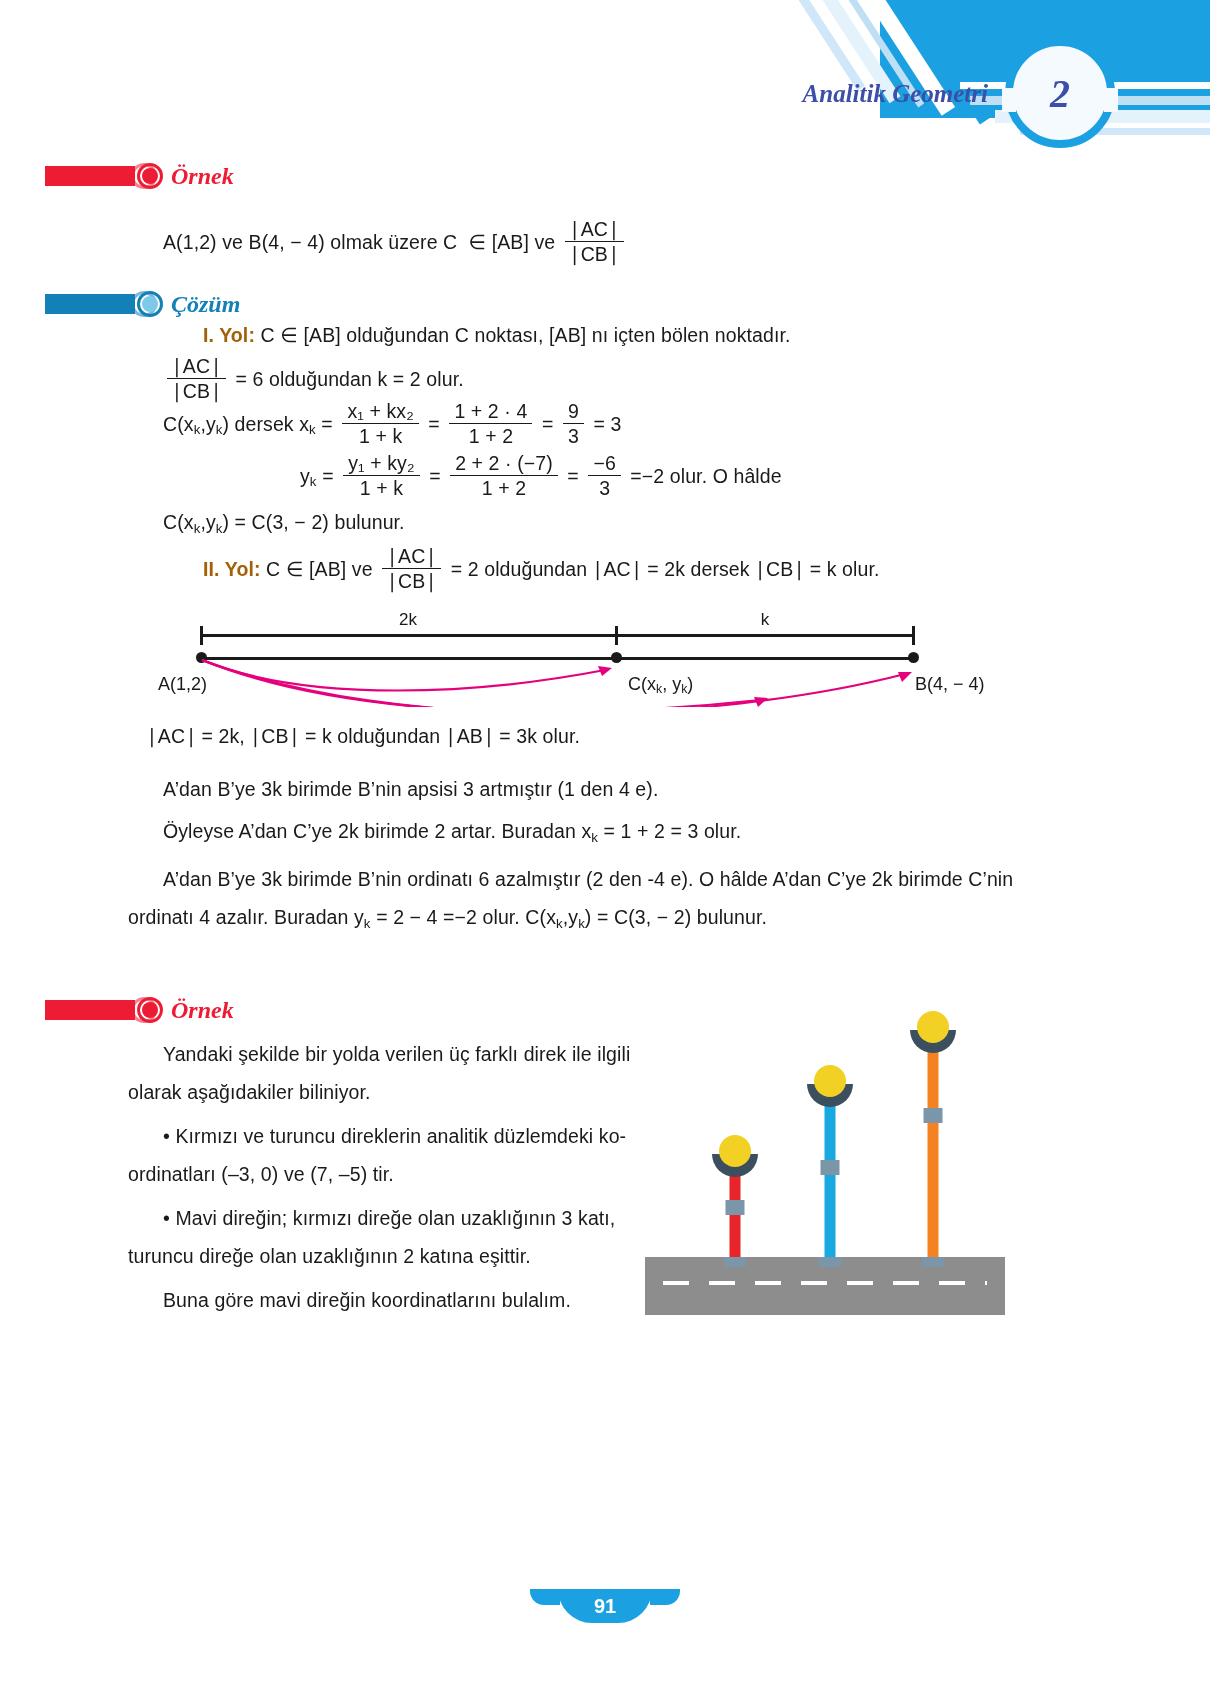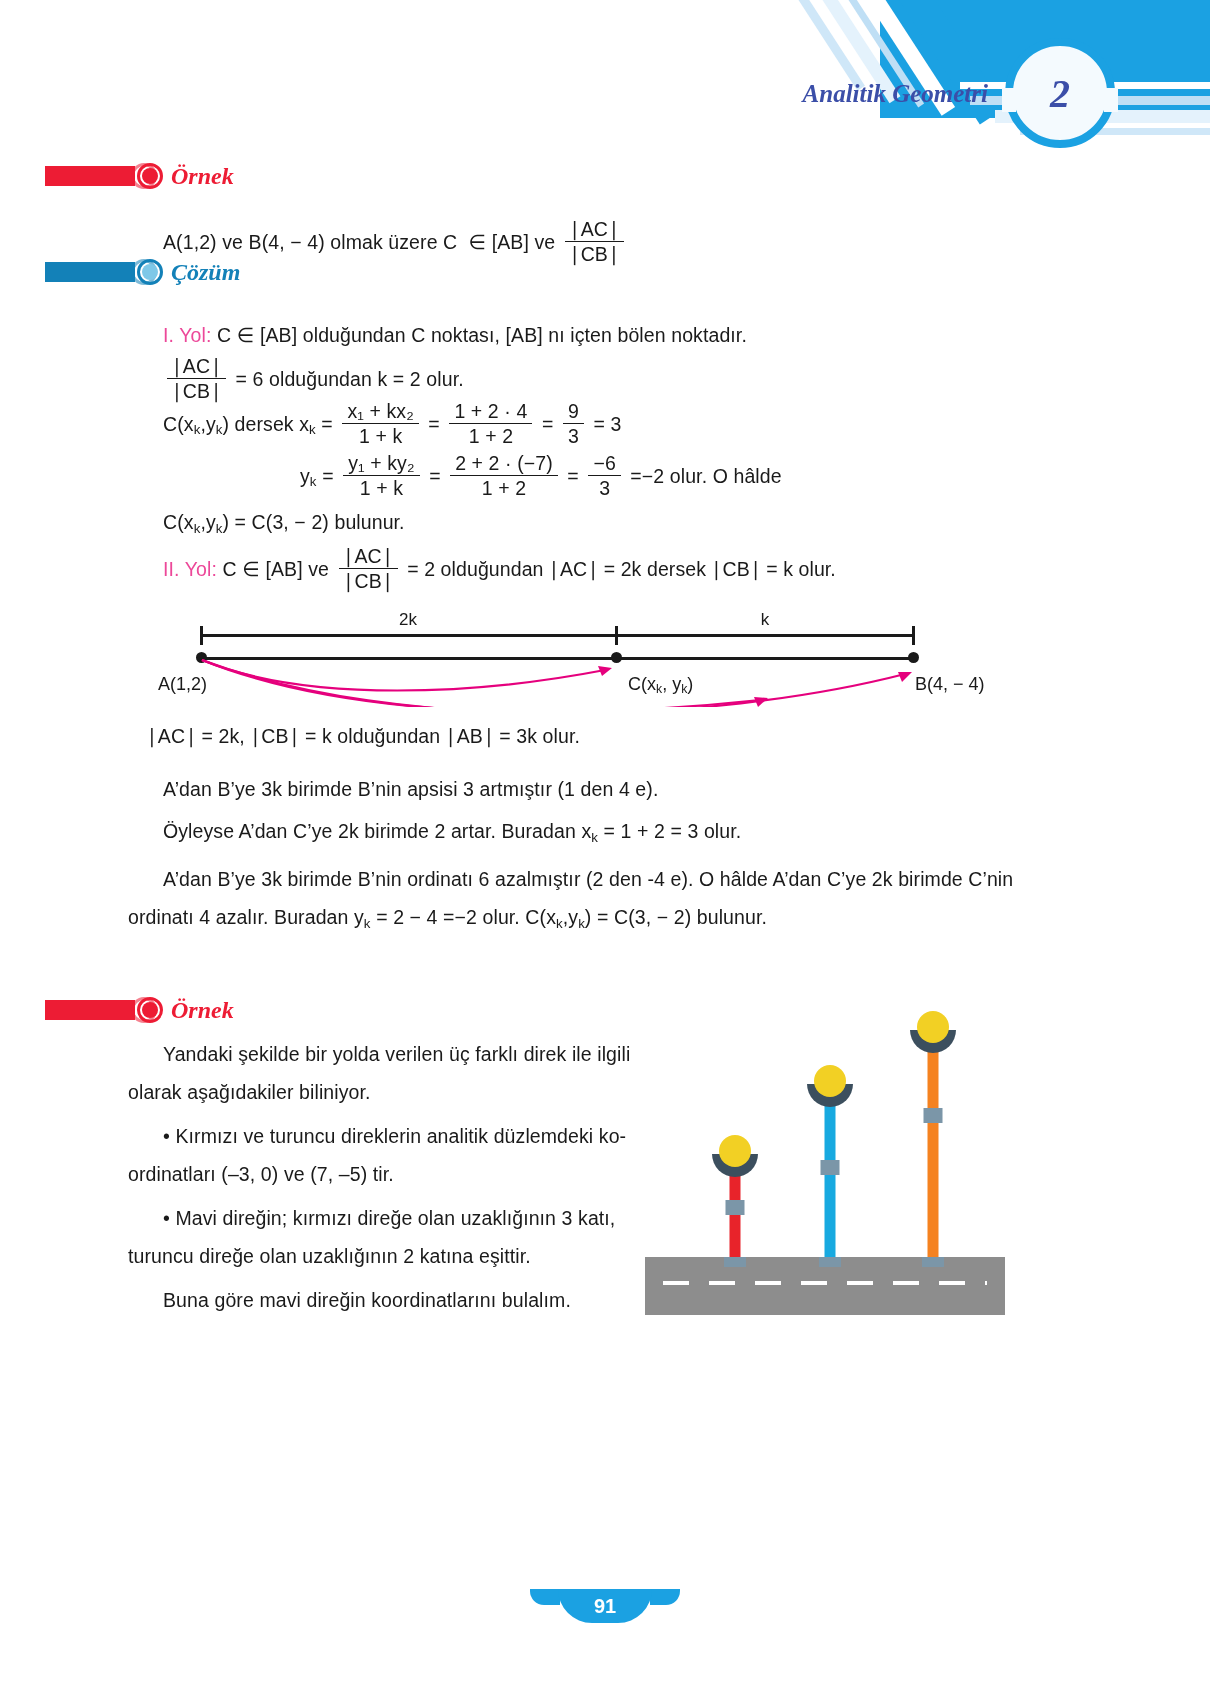--- a/index.html
+++ b/index.html
@@ -66,21 +66,21 @@
     font-size:24px;margin-left:6px;white-space:nowrap;
   }
   .tag.red{color:#ed1c34;}
   .tag.red .bar{background:#ed1c34;}
   .tag.blue{color:#1381b8;}
   .tag.blue .bar{background:#1381b8;}
   .tag.blue .r-dot{background:#7ec8e8;}
 
   
   .txt{position:absolute;font-size:19.5px;line-height:1.5;color:#1a1a1a;letter-spacing:.1px;}
-  .em-pink{color:#ec4899;font-weight:normal;}
+  .em-pink{color:#a16207;font-weight:bold;margin-left:40px;}
   .sub{font-size:.68em;vertical-align:-.28em;}
   .frac{display:inline-block;vertical-align:middle;text-align:center;margin:0 4px;position:relative;top:-1px;}
   .frac .n{display:block;padding:0 5px;border-bottom:1.6px solid #1a1a1a;line-height:1.25;}
   .frac .d{display:block;padding:0 5px;line-height:1.3;}
   .abs{white-space:nowrap;}
   .abs::before{content:"\2223";margin-right:1px;}
   .abs::after{content:"\2223";margin-left:1px;}
 
   
   #segdiag{position:absolute;left:150px;top:612px;width:790px;height:95px;}
@@ -150,21 +150,21 @@
 
 <div class="txt" style="left:163px;top:218px;width:1000px;">
   <span>A(1,2) ve B(4,</span><span>&nbsp;−&nbsp;</span><span>4) olmak üzere C</span>
   <span style="font-size:20px;">&nbsp;∈&nbsp;</span><span>[AB] ve</span>
   <span class="frac">
     <span class="n abs">AC</span>
     <span class="d abs">CB</span>
   </span>
 </div>
 
-<div class="tag blue" style="left:45px;top:259px;justify-content:space-between;">
+<div class="tag blue" style="left:45px;top:291px;justify-content:space-between;">
   <span class="bar"></span>
   <span class="rings">
     <i class="r-outer"></i>
       <i class="r-mid"></i>
       <i class="r-dot"></i>
   </span>
   <span class="lbl">Çözüm</span>
 </div>
 
 <div class="txt" style="left:163px;top:320px;width:900px;">

